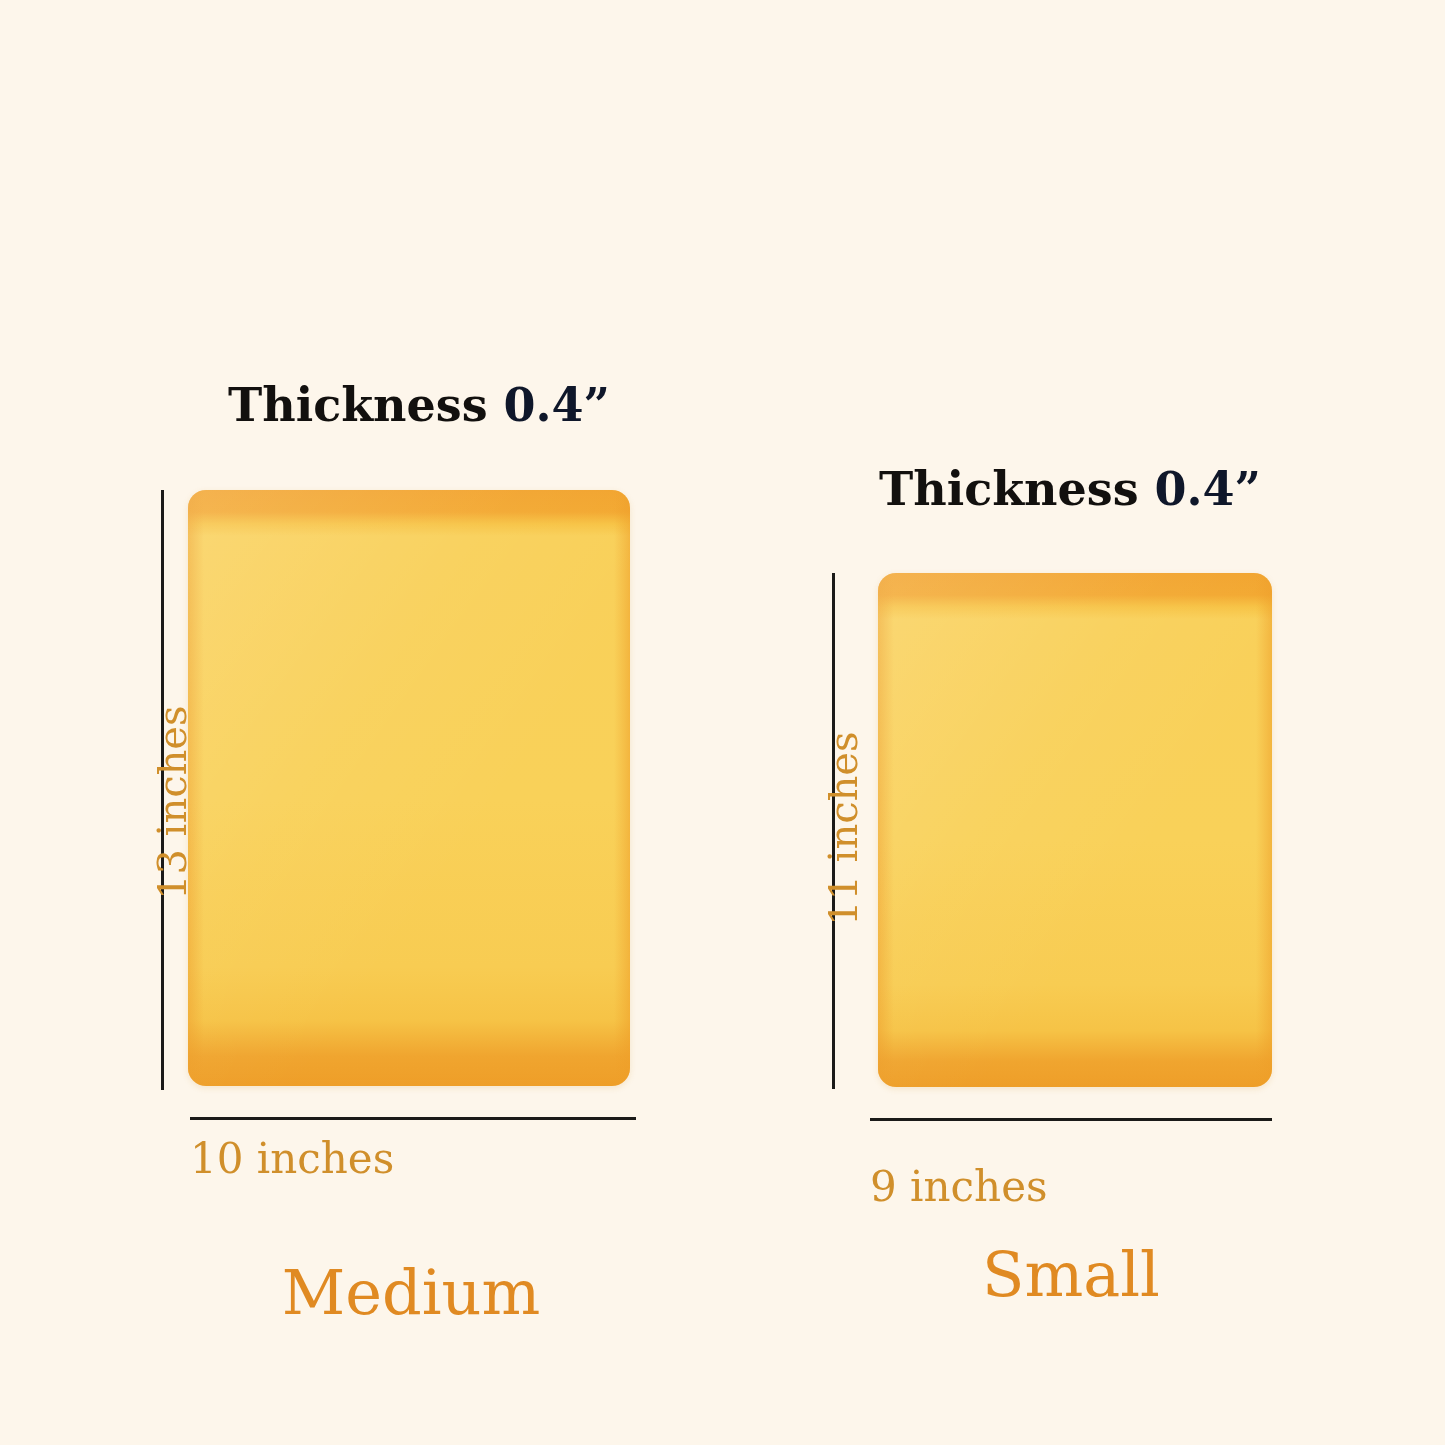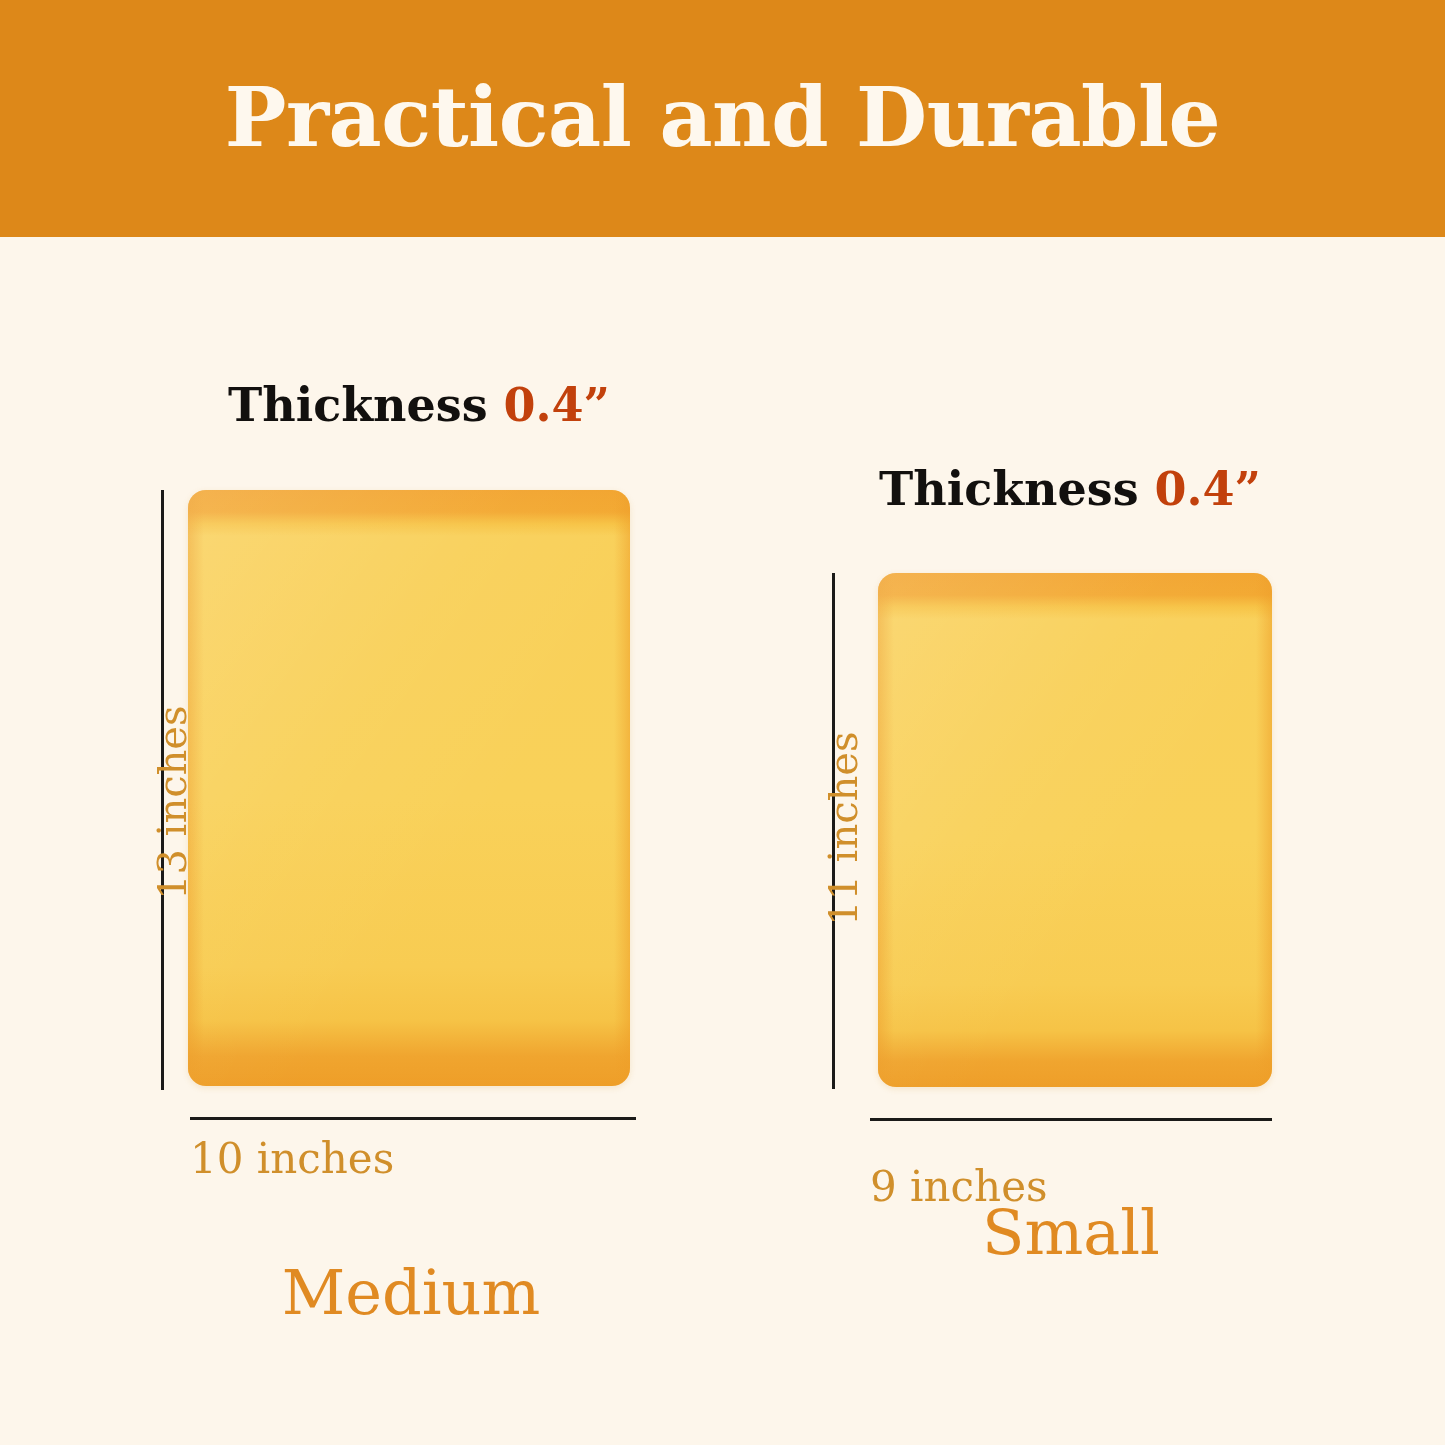--- a/index.html
+++ b/index.html
@@ -46,21 +46,21 @@
   .thickness-label {
     position: absolute;
     white-space: nowrap;
     font-family: "DejaVu Serif", "Liberation Serif", serif;
     font-weight: bold;
     font-size: 46px;
     color: #12100E;
     line-height: 1;
   }
   .thickness-label .value {
-    color: #c2410c;
+    color: #0f172a;
     font-weight: bold;
   }
 
   
   .slab {
     position: absolute;
     border-radius: 18px;
     background:
       linear-gradient(180deg,
         #F2A42E 0px,
@@ -157,30 +157,27 @@
   #medium-hlabel    { left: 190px;  top: 1138px; width: 446px; }
   #medium-name      { left: 188px;  top: 1262px; width: 446px; }
 
   
   #small-thickness  { left: 879px;  top: 466px; }
   #small-slab       { left: 878px;  top: 573px;  width: 394px; height: 514px; }
   #small-vline      { left: 832px;  top: 573px;  height: 516px; }
   #small-vlabel     { left: 823px;  top: 926px; }
   #small-hline      { left: 870px;  top: 1118px; width: 402px; }
   #small-hlabel     { left: 870px;  top: 1139px; width: 402px; margin-top: 27px; }
-  #small-name       { left: 870px;  top: 1202px; width: 402px; }
+  #small-name       { left: 870px;  top: 1244px; width: 402px; }
 </style>
 </head>
 <body>
 
 <div id="page">
 
-  <div class="banner">
-    <div class="banner-title">Practical and Durable</div>
-  </div>
 
   <div class="thickness-label" id="medium-thickness">
     <span>Thickness</span><span>&nbsp;</span><span class="value">0.4”</span>
   </div>
 
   <div class="slab" id="medium-slab"></div>
 
   <div class="dim-line-v" id="medium-vline"></div>
 
   <div class="dim-label-v" id="medium-vlabel">13 inches</div>

